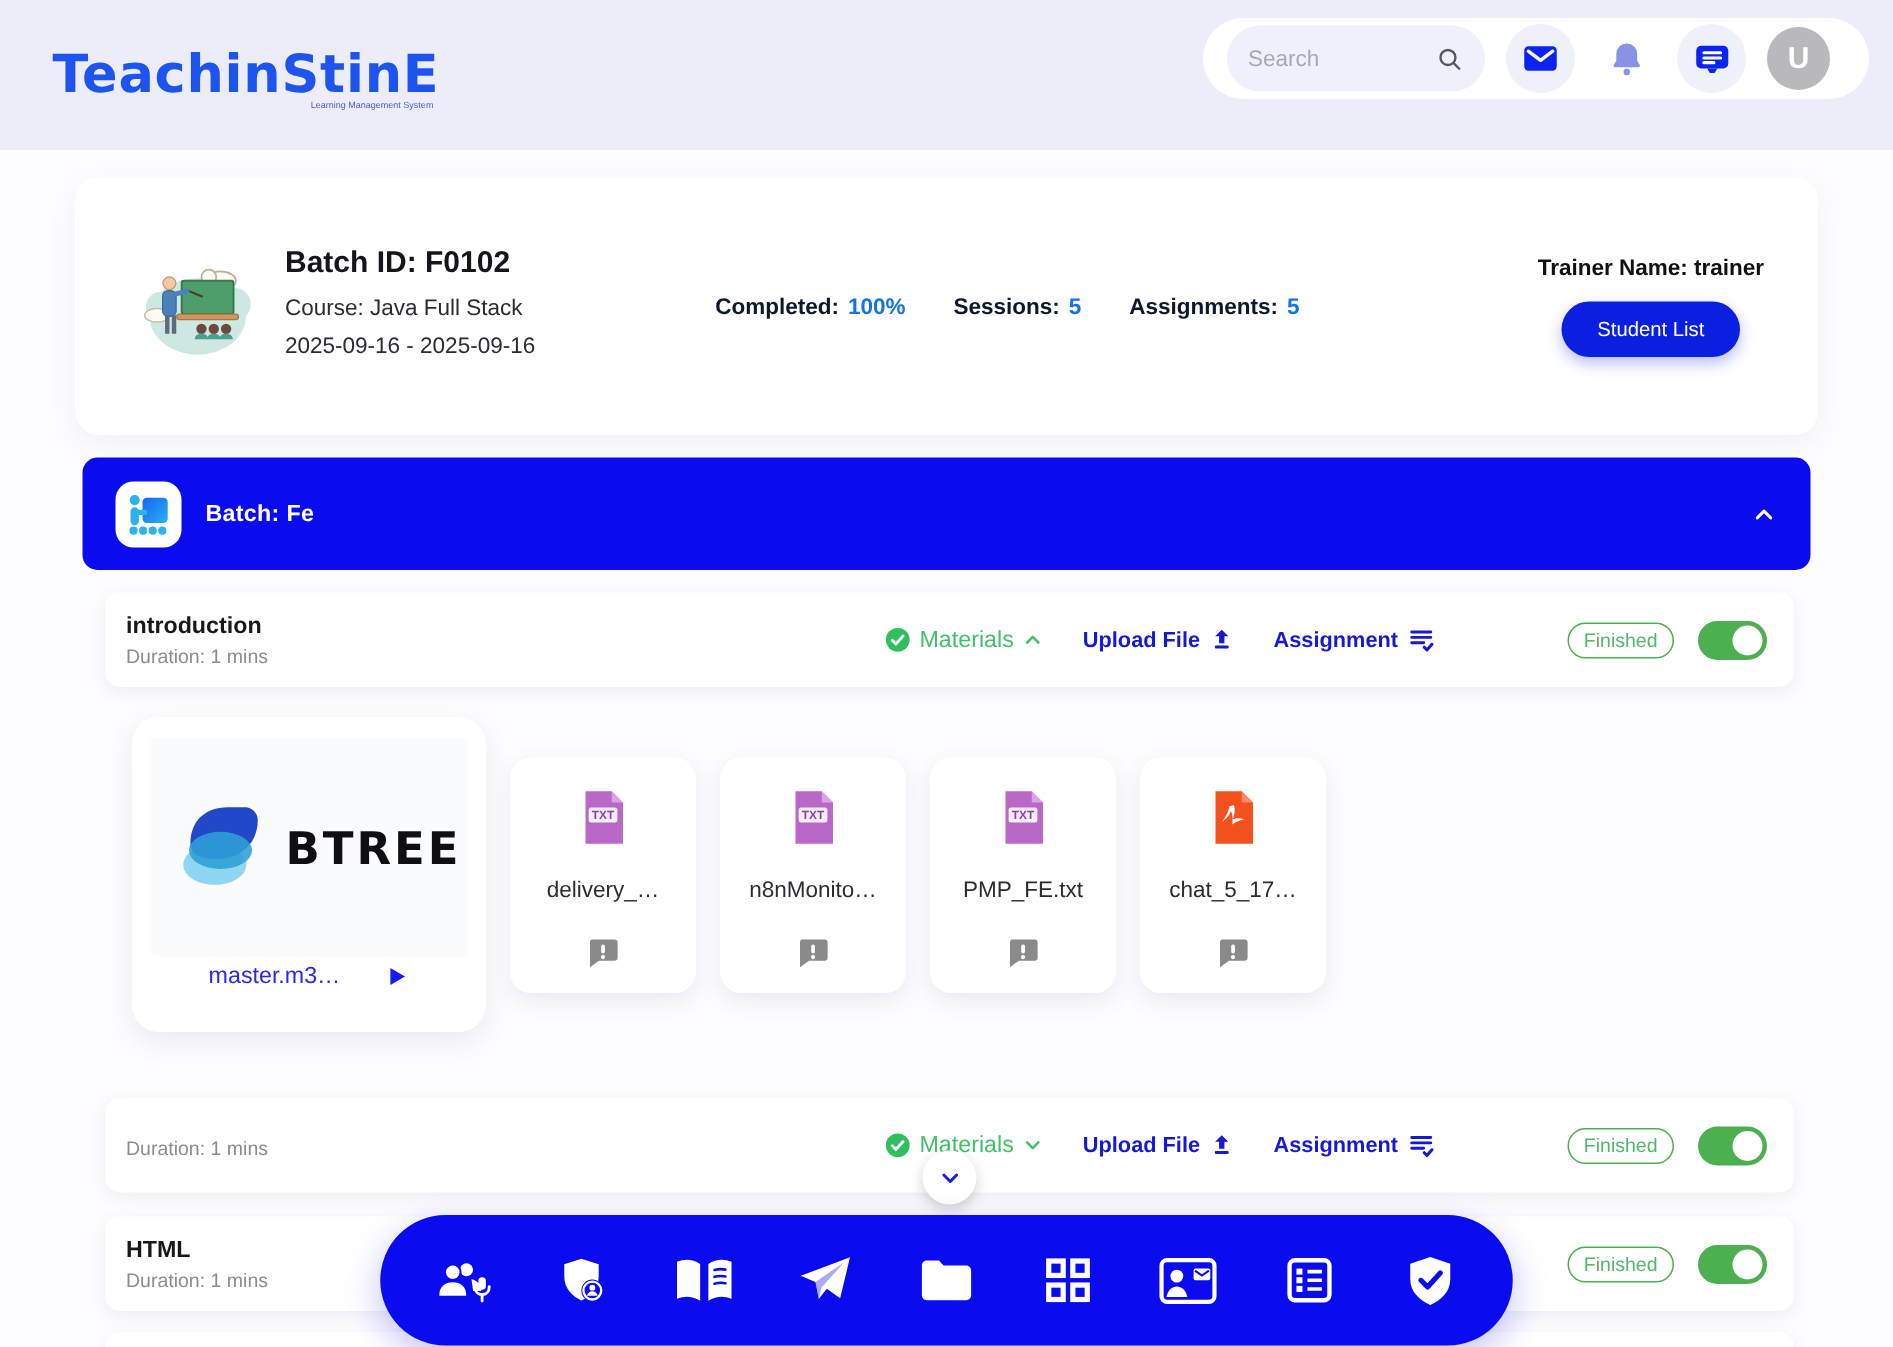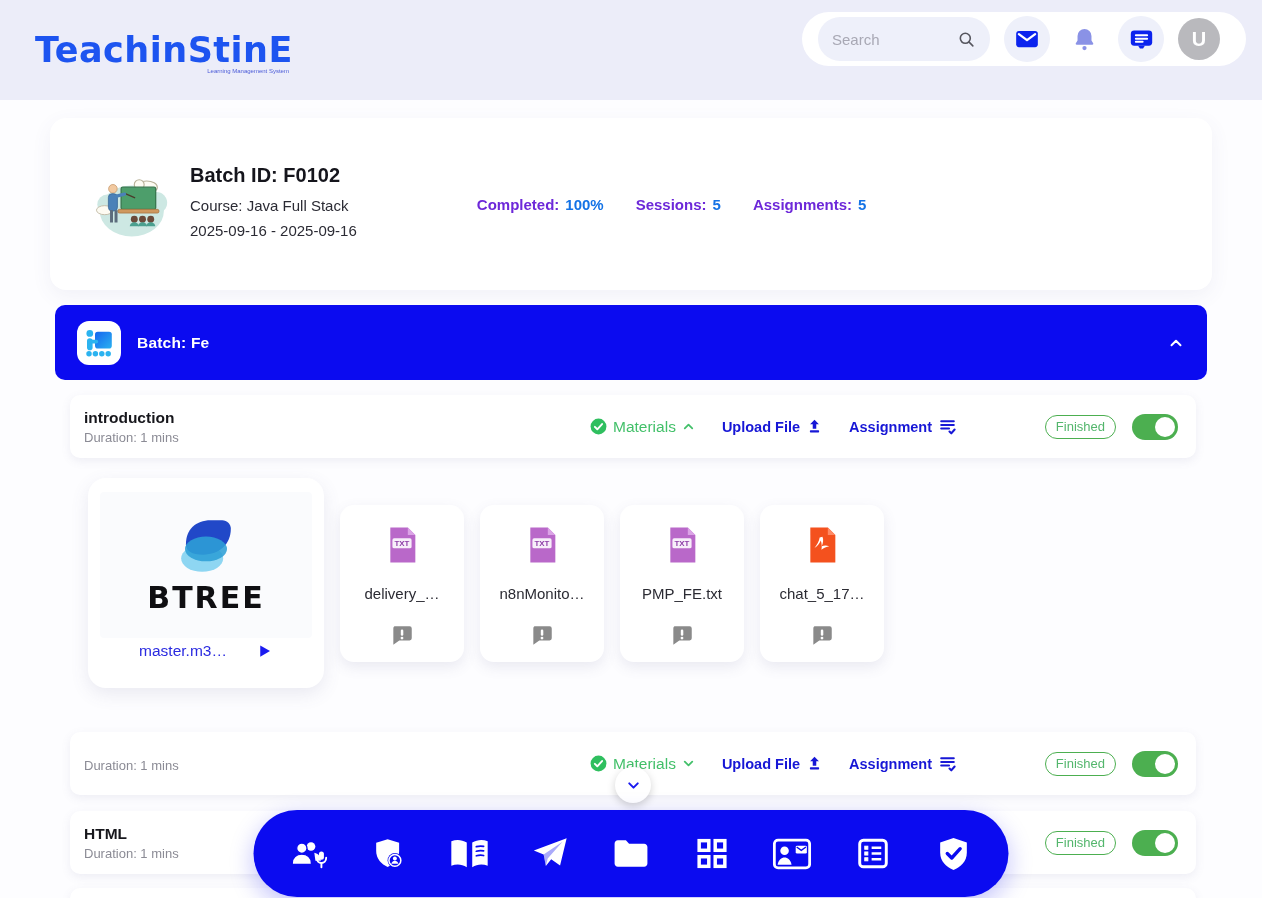--- a/index.html
+++ b/index.html
@@ -22,21 +22,21 @@
     display:flex; align-items:center; justify-content:center; flex:0 0 auto; }
 
   
   .batch-card { width:1162px; margin:18px auto 0; height:172px; background:#fff; border-radius:16px;
     box-shadow:0 6px 20px rgba(90,90,140,.07); display:flex; align-items:center; padding:0 36px 0 44px; }
   .batch-info { margin-left:22px; }
   .batch-info h2 { font-size:20px; font-weight:700; color:#15151c; margin-bottom:7px; }
   .batch-info p { font-size:15px; color:#2b2b34; line-height:1.65; }
   .batch-stats { display:flex; gap:32px; margin-left:120px; }
   .stat { display:flex; gap:6px; font-size:15px; font-weight:700; white-space:nowrap; }
-  .stat .lbl { color:#6d28d9; }
+  .stat .lbl { color:#0f172a; }
   .stat .val { color:#1473e6; }
   .batch-right { margin-left:auto; text-align:center; }
   .trainer-line { font-size:15px; color:#111; font-weight:600; }
   .trainer-line .tname { font-weight:800; }
   .student-btn { margin-top:14px; background:#0b1fe0; color:#fff; border:none; font-size:13.5px; font-family:inherit;
     padding:11px 24px; border-radius:999px; cursor:pointer; box-shadow:0 4px 10px rgba(11,31,224,.3); }
 
   
   .module-bar { width:1152px; margin:15px auto 0; height:75px; background:#0b0bf0; border-radius:10px;
     display:flex; align-items:center; padding:0 22px; }
@@ -58,21 +58,21 @@
   .finished-badge { border:1.5px solid #4caf50; color:#53b66c; font-size:13px; padding:3px 10px 4px; border-radius:999px; }
   .toggle { width:46px; height:26px; background:#4caf50; border-radius:999px; position:relative; cursor:pointer; flex:0 0 auto; }
   .toggle .knob { position:absolute; right:3px; top:3px; width:20px; height:20px; background:#fff; border-radius:50%; }
   .expand-circle { position:absolute; left:545px; top:35px; width:36px; height:36px; background:#fff; border-radius:50%;
     box-shadow:0 3px 9px rgba(0,0,0,.18); display:flex; align-items:center; justify-content:center; cursor:pointer; z-index:5; }
 
   
   .materials-strip { display:flex; align-items:center; gap:16px; margin:20px 0 0 18px; }
   .video-card { width:236px; height:210px; background:#fff; border-radius:18px; box-shadow:0 6px 18px rgba(90,90,140,.12);
     padding:14px 12px 10px; display:flex; flex-direction:column; }
-  .video-thumb { width:212px; height:146px; background:#fafbfd; border-radius:4px; display:flex; flex-direction:column;
+  .video-thumb { width:212px; height:146px; background:#fafbfd; border-radius:4px; display:flex; flex-direction:row;
     align-items:center; justify-content:center; }
   .btree-word { font-size:30px; font-weight:800; color:#0f0f12; letter-spacing:2px; margin-top:2px; font-family:"DejaVu Sans", sans-serif; }
   .video-foot { display:flex; align-items:center; justify-content:center; gap:28px; margin-top:4px; }
   .video-link { color:#2a2ae0; font-size:15.5px; cursor:pointer; }
   .play-btn { cursor:pointer; display:flex; }
   .file-card { width:124px; height:157px; background:#fff; border-radius:14px; box-shadow:0 5px 14px rgba(90,90,140,.12);
     display:flex; flex-direction:column; align-items:center; justify-content:space-between; padding:20px 6px 14px; }
   .file-name { font-size:15px; color:#2b2b33; white-space:nowrap; overflow:hidden; max-width:116px; }
   .comment-btn { cursor:pointer; display:flex; }
 
@@ -173,20 +173,26 @@
     </div>
     <div class="stat">
       <span class="lbl">Sessions:</span>
       <span class="val">5</span>
     </div>
     <div class="stat">
       <span class="lbl">Assignments:</span>
       <span class="val">5</span>
     </div>
   </div>
+  <div class="batch-right">
+    <div class="trainer-line">
+      <span>Trainer Name: </span><span class="tname">trainer</span>
+    </div>
+    <button class="student-btn">Student List</button>
+  </div>
 </section>
 
 <section class="module-bar">
   <div class="module-icon">
     <svg width="32" height="32" viewBox="0 0 40 40">
       <defs>
           <linearGradient id="mg" x1="0" y1="0" x2="1" y2="1">
             <stop offset="0" stop-color="#1565f0"></stop>
             <stop offset="1" stop-color="#2bb1f0"></stop>
           </linearGradient>

